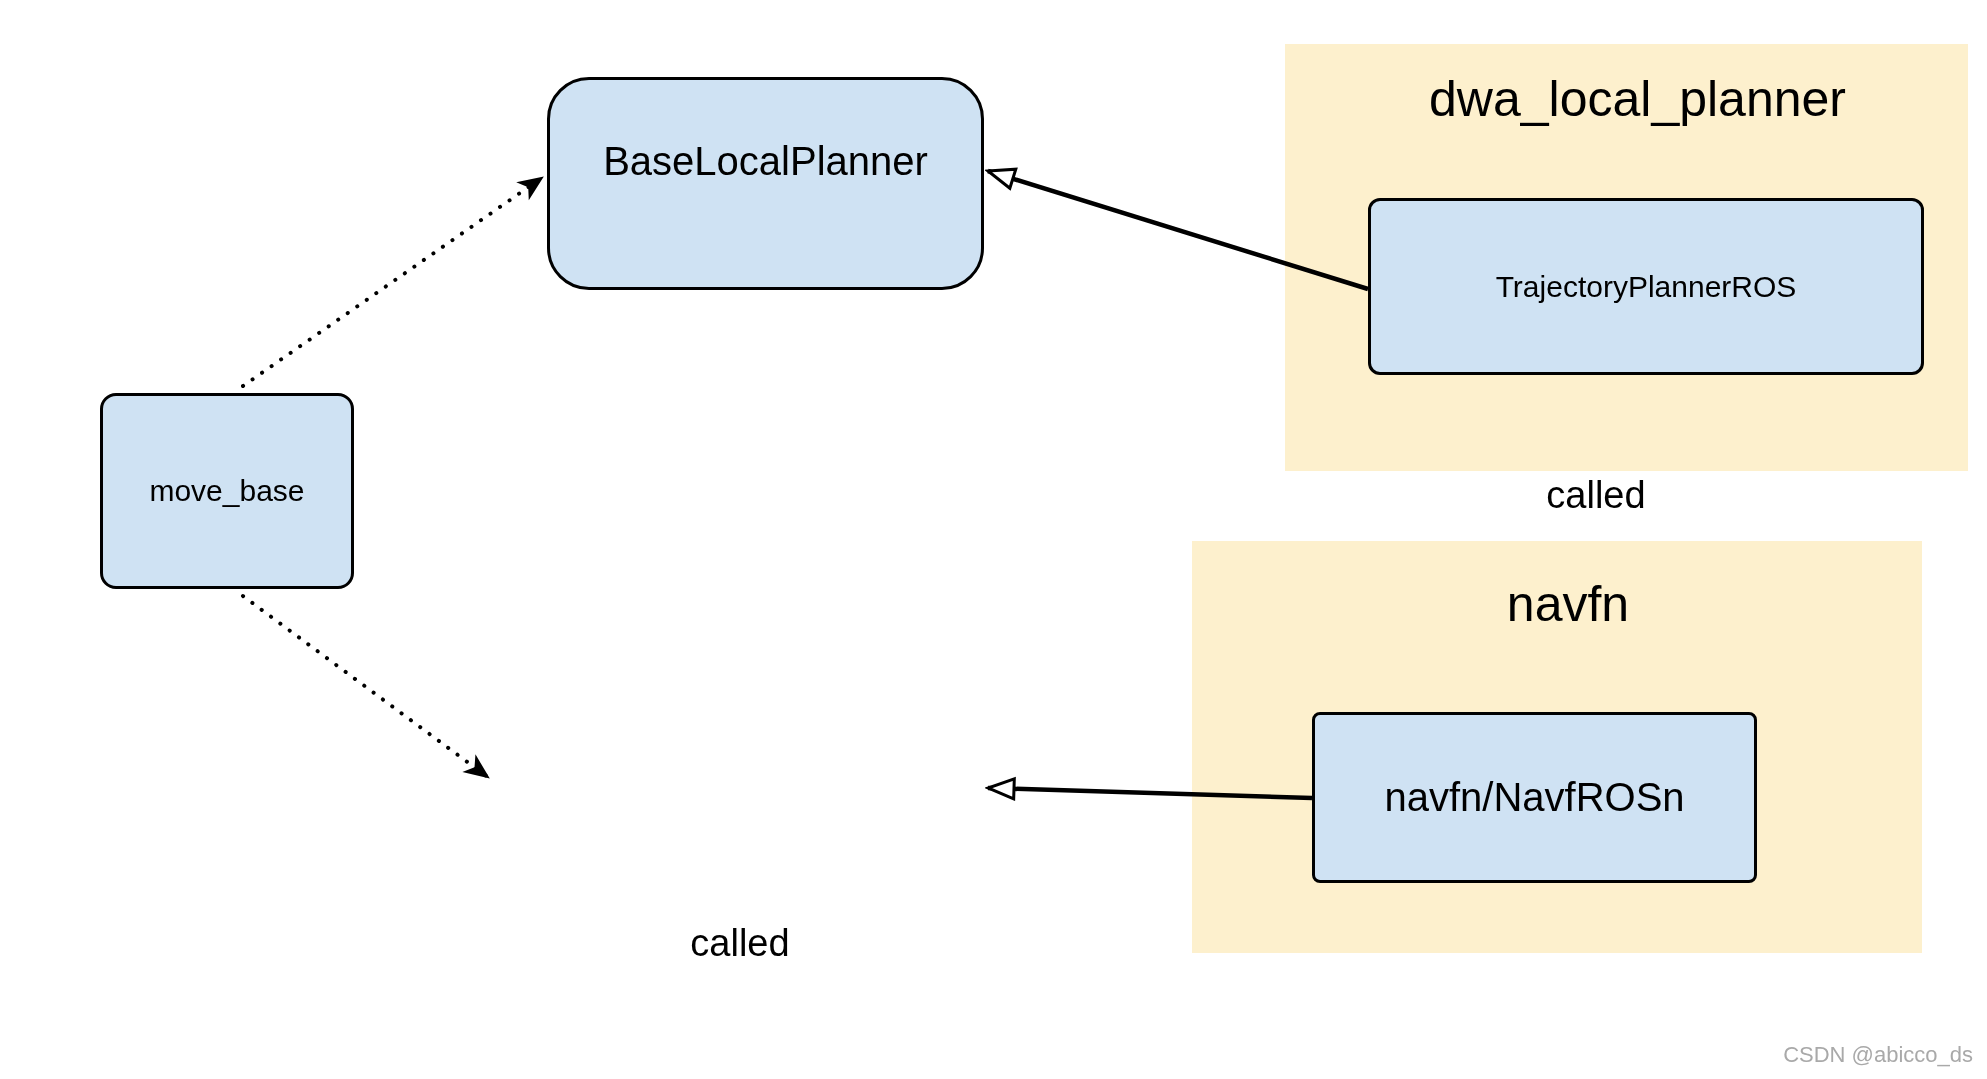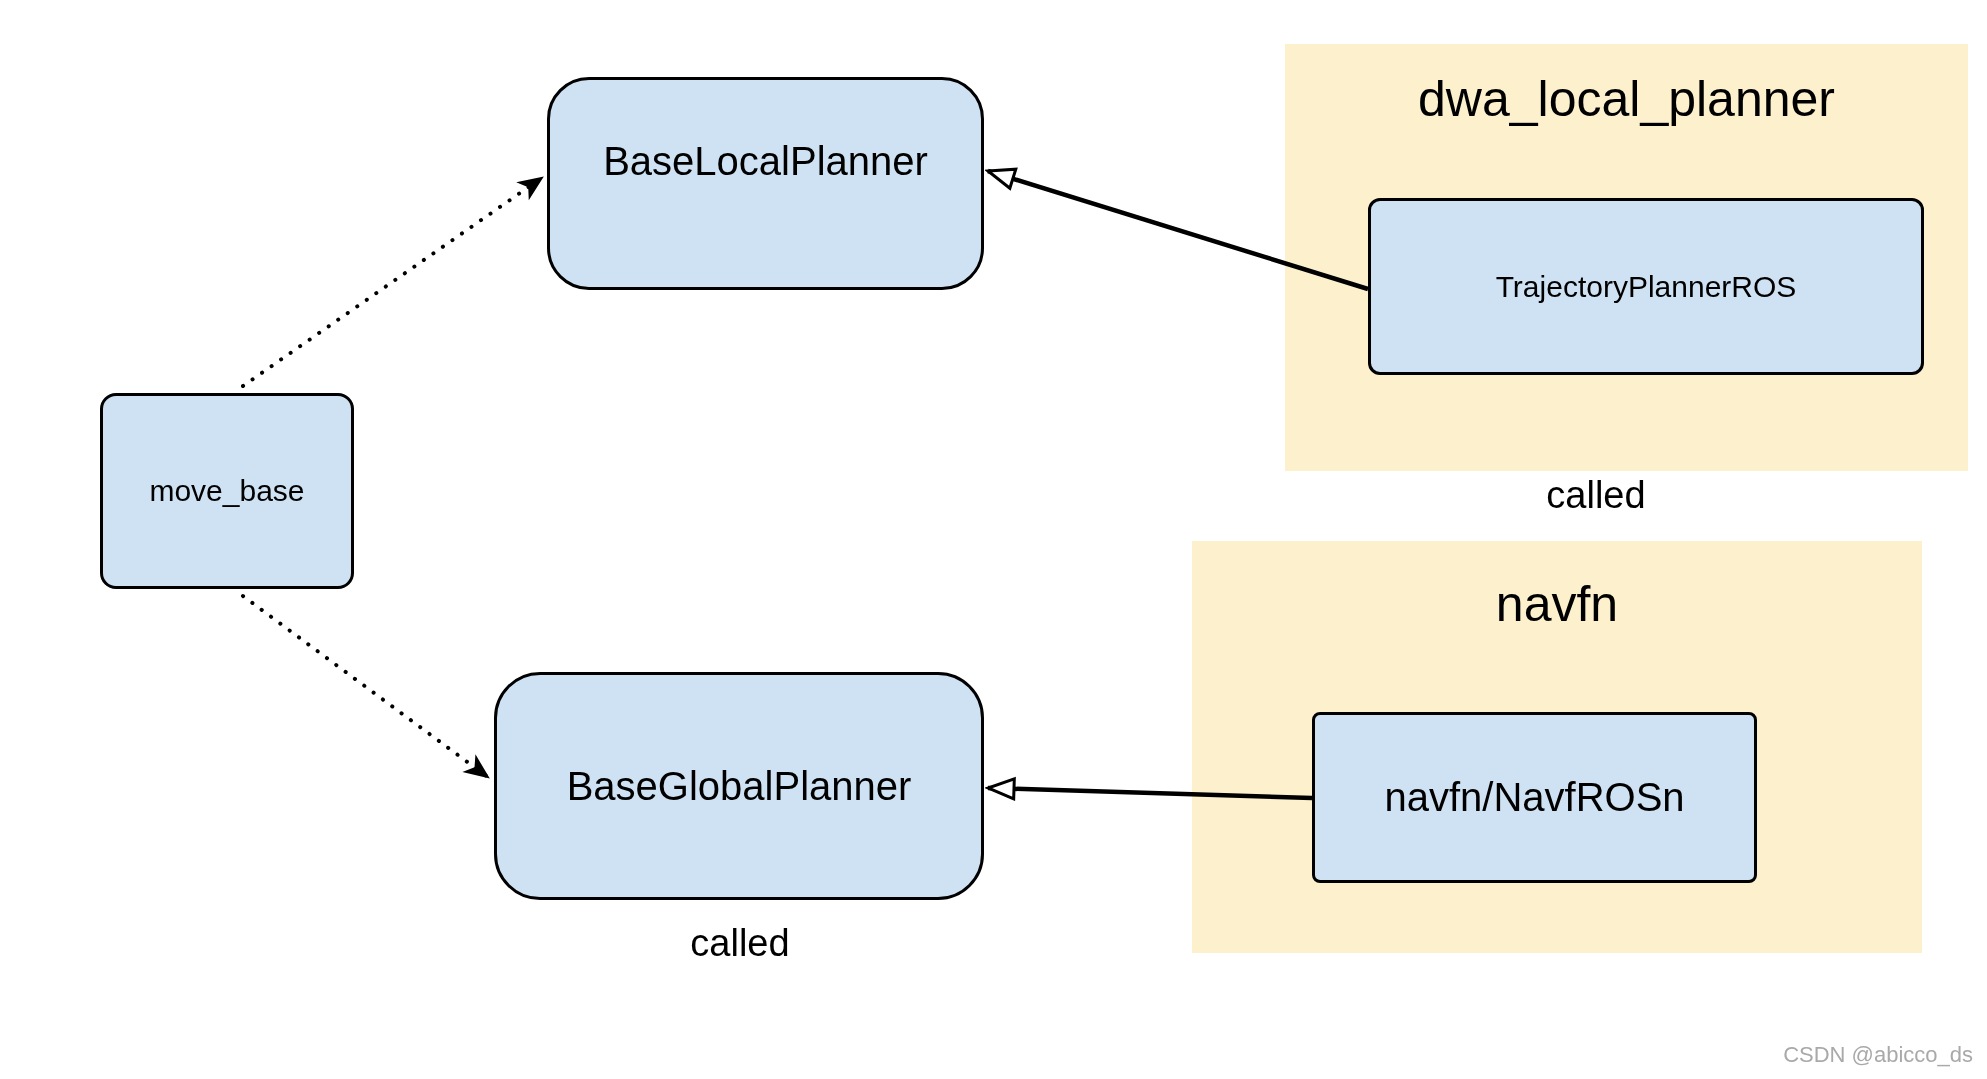--- a/index.html
+++ b/index.html
@@ -19,20 +19,21 @@
   .group{
     position:absolute;
     background:var(--group-fill);
   }
   .group-title{
     width:100%;
     text-align:center;
     font-size:50px;
     color:#000;
     letter-spacing:0px;
+    padding-left:11px;
   }
   .node{
     position:absolute;
     background:var(--node-fill);
     border:3.5px solid var(--stroke);
     display:flex;
     align-items:center;
     justify-content:center;
     color:#000;
     box-sizing:border-box;
@@ -100,23 +101,20 @@
   </svg>
 
   <div class="node" style="left:100px;top:393px;width:254px;height:196px;border-radius:16px;font-size:30px;">
     <span>move_base</span>
   </div>
 
   <div class="node" style="left:547px;top:77px;width:437px;height:213px;border-radius:42px;font-size:40px;padding-bottom:44px;">
     <span>BaseLocalPlanner</span>
   </div>
 
-  <div class="node" style="left:494px;top:672px;width:490px;height:228px;border-radius:46px;font-size:40px;">
-    <span>BaseGlobalPlanner</span>
-  </div>
 
   <div class="node" style="left:1368px;top:198px;width:556px;height:177px;border-radius:12px;font-size:30px;">
     <span>TrajectoryPlannerROS</span>
   </div>
 
   <div class="node" style="left:1312px;top:712px;width:445px;height:171px;border-radius:8px;font-size:40px;">
     <span>navfn/NavfROSn</span>
   </div>
 
   <div class="edge-label" style="left:1446px;top:474px;">called</div>

